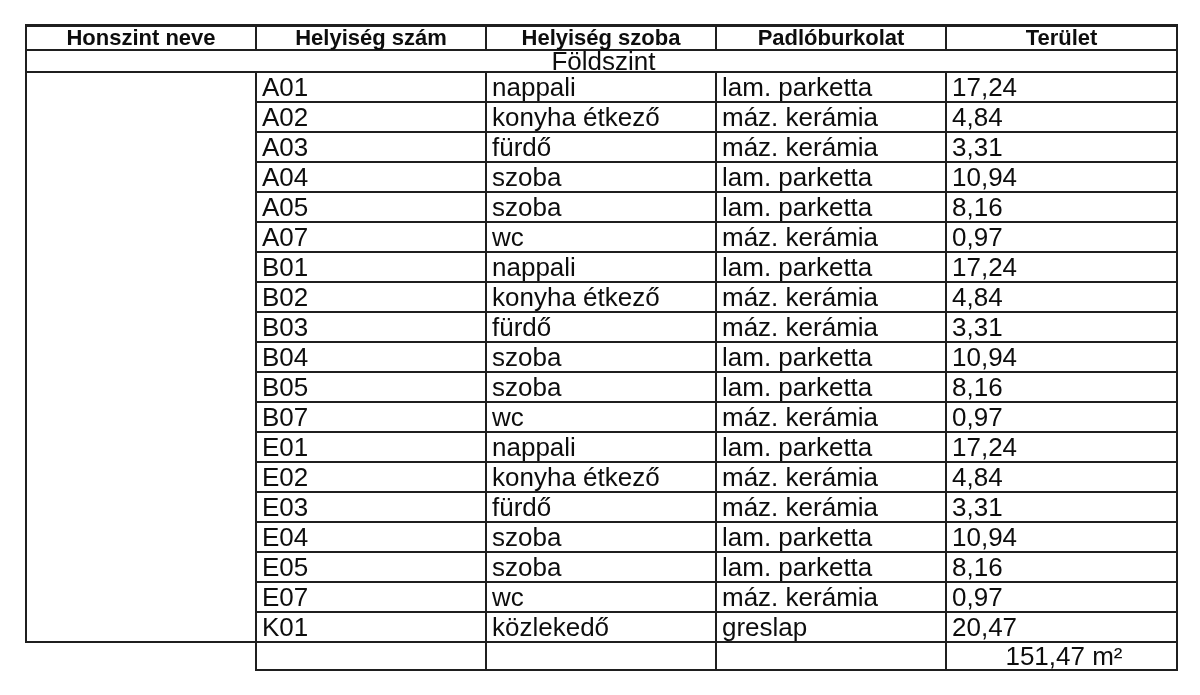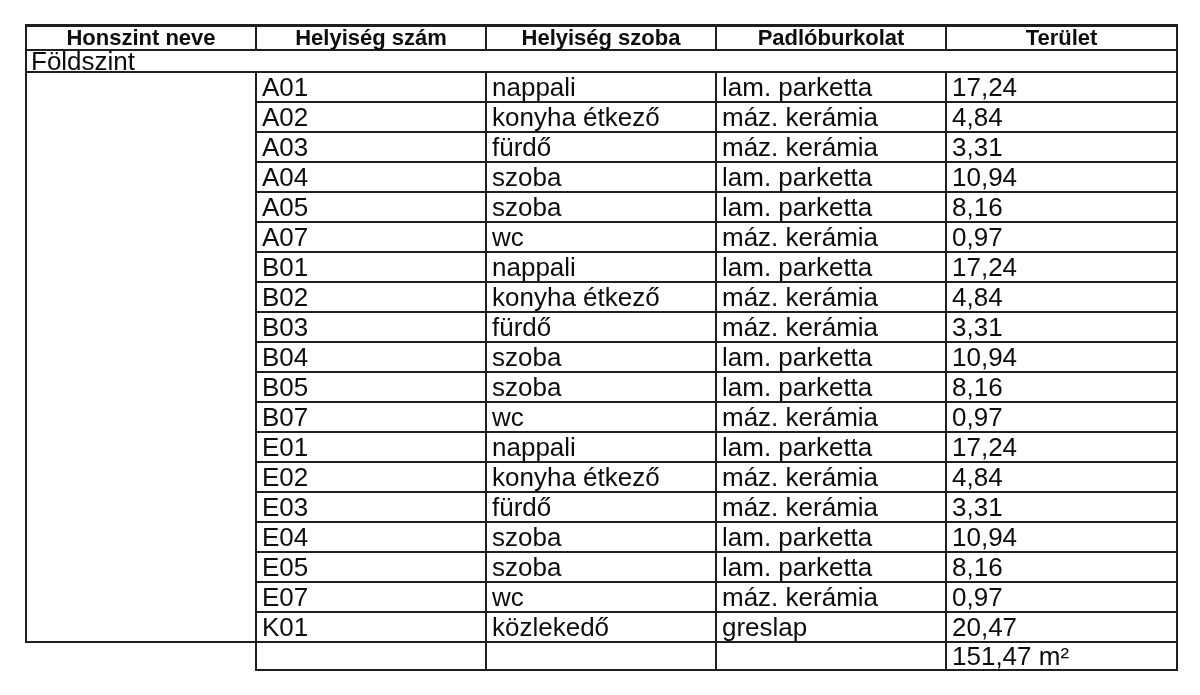--- a/index.html
+++ b/index.html
@@ -43,21 +43,21 @@
   }
   
   tr.floor-row td {
     border-left: 2px solid #1f1f1f;
     border-right: 2px solid #1f1f1f;
     border-bottom: 2px solid #1f1f1f;
     font-size: 26px;
     line-height: 20px;
     height: 20px;
     padding-left: 4px;
-    text-align: left;
+    text-align: center;
   }
   
   tr.data-row td {
     border: 2px solid #1f1f1f;
     font-size: 26px;
     line-height: 27px;
     height: 28px;
     padding-left: 5px;
     text-align: left;
   }
@@ -68,21 +68,21 @@
     border-bottom: 2px solid #1f1f1f;
     border-top: none;
   }
   
   tr.total-row td {
     border: 2px solid #1f1f1f;
     font-size: 26px;
     line-height: 25px;
     height: 26px;
     padding-left: 5px;
-    text-align: left;
+    text-align: center;
   }
   tr.total-row td.no-border {
     border: none;
   }
   
   .watermark {
     position: absolute;
     left: 405px;
     top: 341px;
     font-size: 30px;

